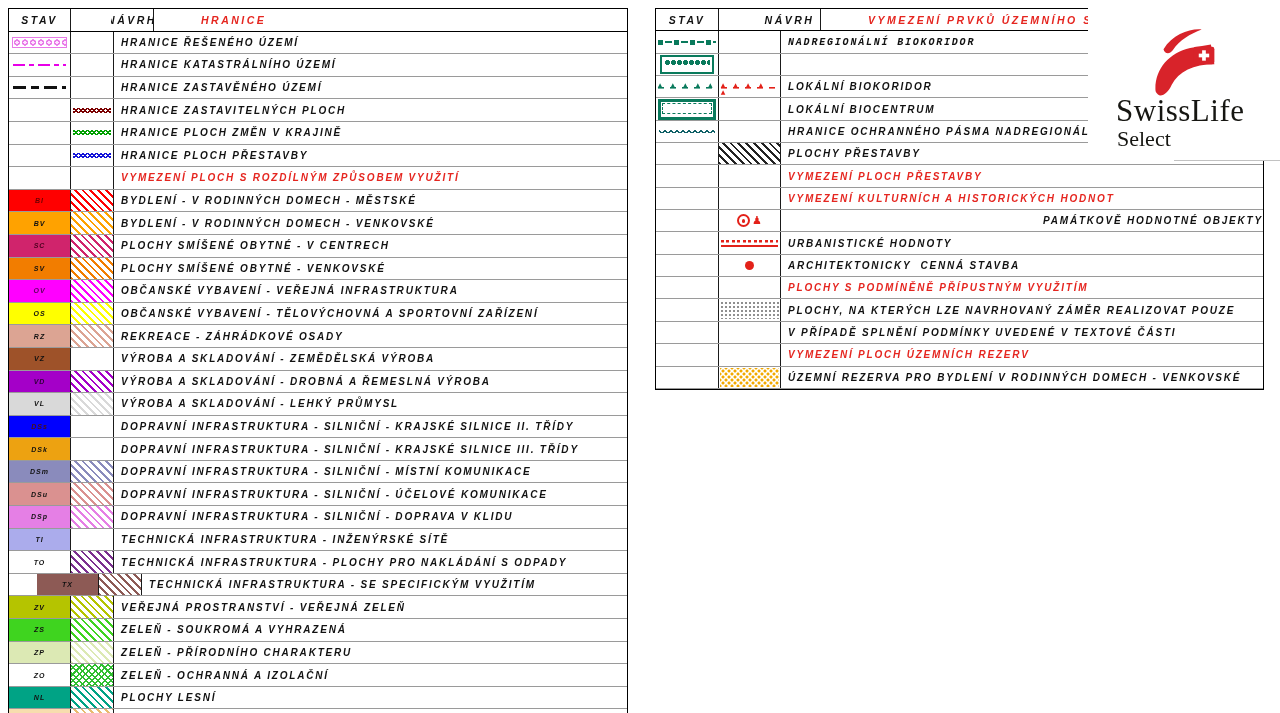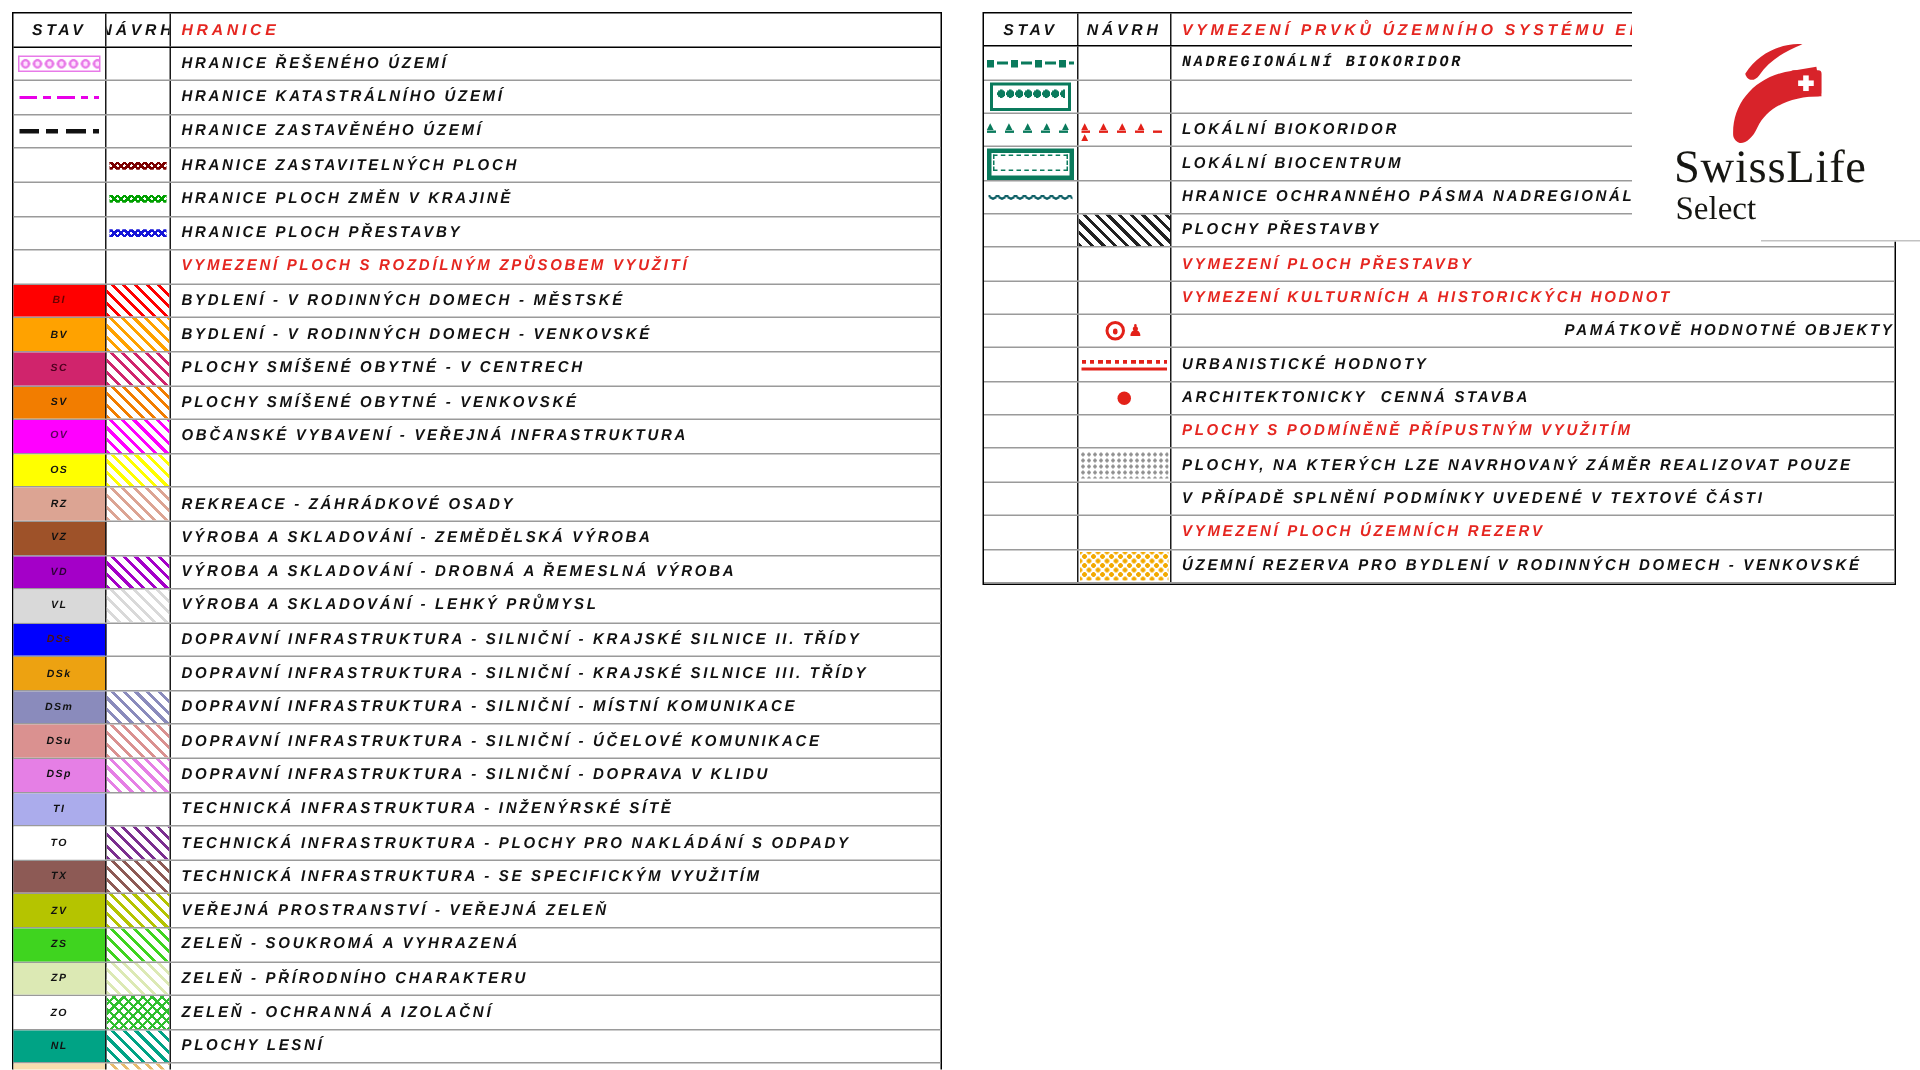--- a/index.html
+++ b/index.html
@@ -1,20 +1,20 @@
 <!DOCTYPE html>
 <html><head>
 <meta charset="utf-8">
 <style>
   html,body{margin:0;padding:0;}
   body{width:1280px;height:713px;position:relative;overflow:hidden;background:#fff;
        font-family:"Liberation Sans",sans-serif;}
   .table{position:absolute;border:1.5px solid #000;background:#fff;box-sizing:border-box;}
   .row{display:flex;box-sizing:border-box;border-bottom:1px solid #9a9a9a;position:relative;}
-  .row.header{border-bottom:1.2px solid #000;}
+  .row.header{border-bottom:1.2px solid #000;gap:40px;}
   .cell{box-sizing:border-box;border-right:1px solid #1a1a1a;display:flex;align-items:center;
         justify-content:center;position:relative;overflow:hidden;}
   .cell.desc{border-right:none;justify-content:flex-start;padding-left:7px;overflow:hidden;}
   .lbl{font-size:10px;font-weight:bold;font-style:italic;letter-spacing:1.8px;color:#111;
        white-space:pre;transform:scaleY(1.05);}
   .lbl.red, .hdr-title{color:#e52620;}
   .hdr{font-size:10.5px;font-weight:bold;font-style:italic;letter-spacing:2.5px;color:#111;white-space:pre;}
   .hdr-title{font-size:10.5px;font-weight:bold;font-style:italic;letter-spacing:2.5px;white-space:pre;}
   .code{font-size:7px;font-weight:bold;font-style:italic;letter-spacing:1px;}
   .sw{pointer-events:none;}
@@ -157,20 +157,23 @@
         <span class="lbl">OBČANSKÉ VYBAVENÍ - VEŘEJNÁ INFRASTRUKTURA</span>
       </div>
     </div>
     <div class="row" style="height: 22.6px;">
       <div class="cell" style="width: 62px; background: rgb(255, 255, 0);">
         <span class="code" style="color: rgb(17, 17, 17);">OS</span>
       </div>
       <div class="cell" style="width: 43px;">
         <div class="sw" style="position: absolute; inset: 0px; background-image: repeating-linear-gradient(45deg, rgb(255, 255, 0) 0px, rgb(255, 255, 0) 2px, transparent 2px, transparent 5.5px);"></div>
       </div>
+      <div class="cell desc" style="flex: 1 1 0%;">
+        <span class="lbl">OBČANSKÉ VYBAVENÍ - TĚLOVÝCHOVNÁ A SPORTOVNÍ ZAŘÍZENÍ</span>
+      </div>
     </div>
     <div class="row" style="height: 22.6px;">
       <div class="cell" style="width: 62px; background: rgb(220, 164, 147);">
         <span class="code" style="color: rgb(17, 17, 17);">RZ</span>
       </div>
       <div class="cell" style="width: 43px;">
         <div class="sw" style="position: absolute; inset: 0px; background-image: repeating-linear-gradient(45deg, rgb(220, 164, 147) 0px, rgb(220, 164, 147) 2px, transparent 2px, transparent 5.5px);"></div>
       </div>
       <div class="cell desc" style="flex: 1 1 0%;">
         <span class="lbl">REKREACE - ZÁHRÁDKOVÉ OSADY</span>
@@ -271,21 +274,21 @@
       <div class="cell" style="width: 62px; background: rgb(255, 255, 255);">
         <span class="code" style="color: rgb(17, 17, 17);">TO</span>
       </div>
       <div class="cell" style="width: 43px;">
         <div class="sw" style="position: absolute; inset: 0px; background-image: repeating-linear-gradient(45deg, rgb(123, 47, 143) 0px, rgb(123, 47, 143) 2px, transparent 2px, transparent 5.5px);"></div>
       </div>
       <div class="cell desc" style="flex: 1 1 0%;">
         <span class="lbl">TECHNICKÁ INFRASTRUKTURA - PLOCHY PRO NAKLÁDÁNÍ S ODPADY</span>
       </div>
     </div>
-    <div class="row" style="height: 22.6px;">
+    <div class="row" style="height: 22.6px; padding-left: 28px;">
       <div class="cell" style="width: 62px; background: rgb(141, 90, 85);">
         <span class="code" style="color: rgb(17, 17, 17);">TX</span>
       </div>
       <div class="cell" style="width: 43px;">
         <div class="sw" style="position: absolute; inset: 0px; background-image: repeating-linear-gradient(45deg, rgb(141, 90, 85) 0px, rgb(141, 90, 85) 2px, transparent 2px, transparent 5.5px);"></div>
       </div>
       <div class="cell desc" style="flex: 1 1 0%;">
         <span class="lbl">TECHNICKÁ INFRASTRUKTURA - SE SPECIFICKÝM VYUŽITÍM</span>
       </div>
     </div>

